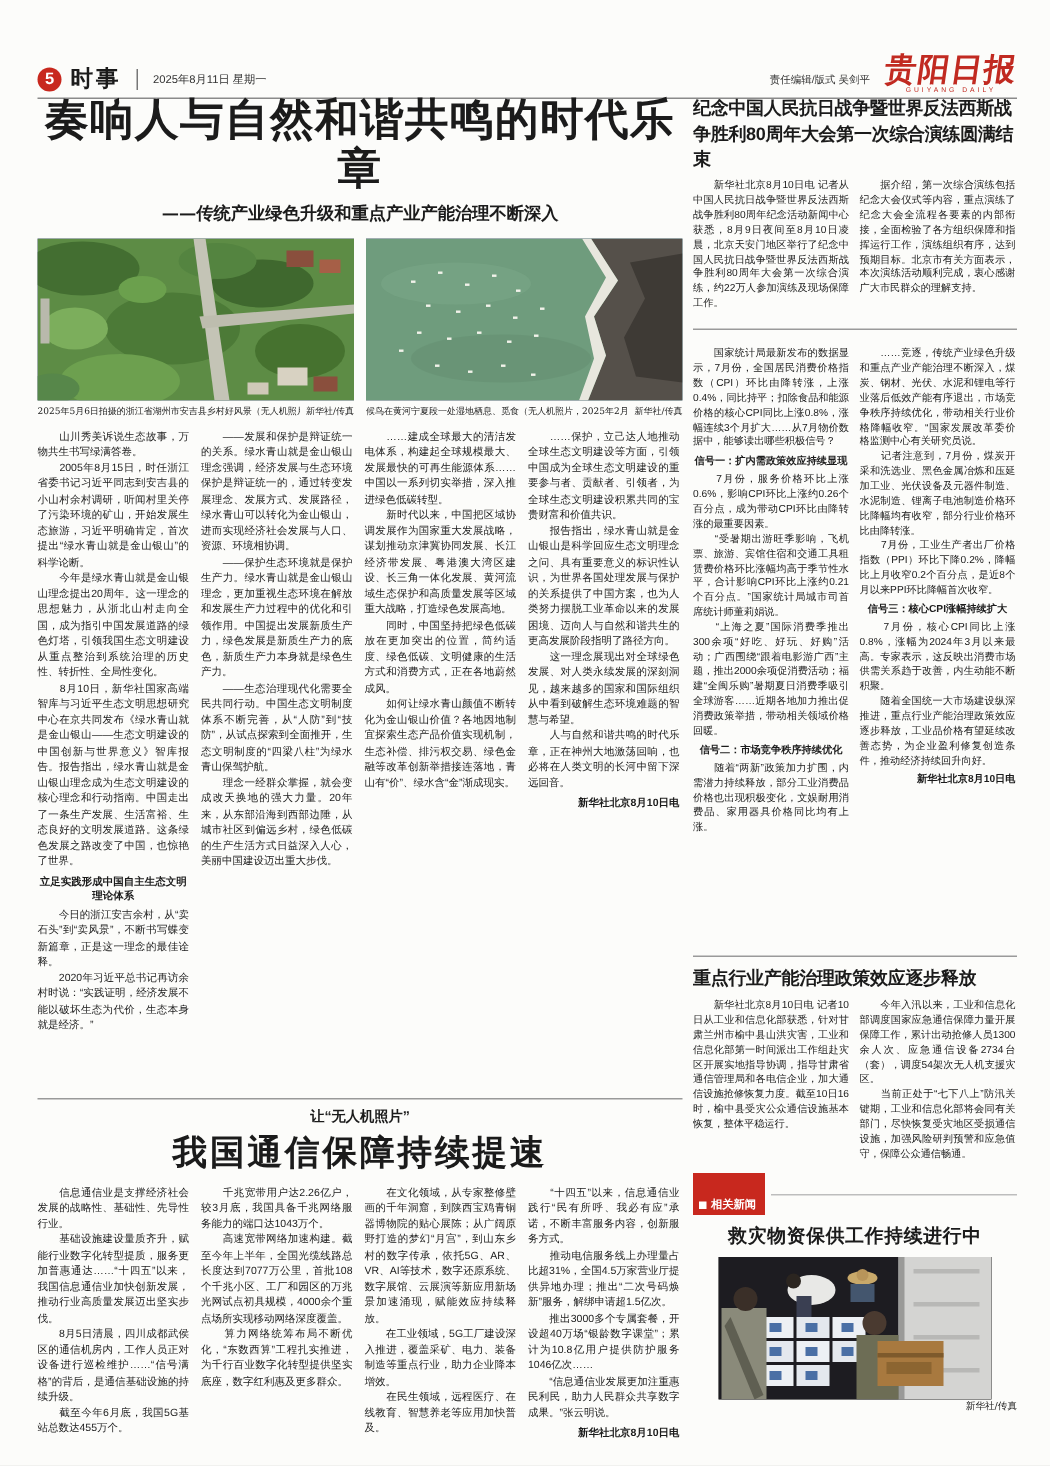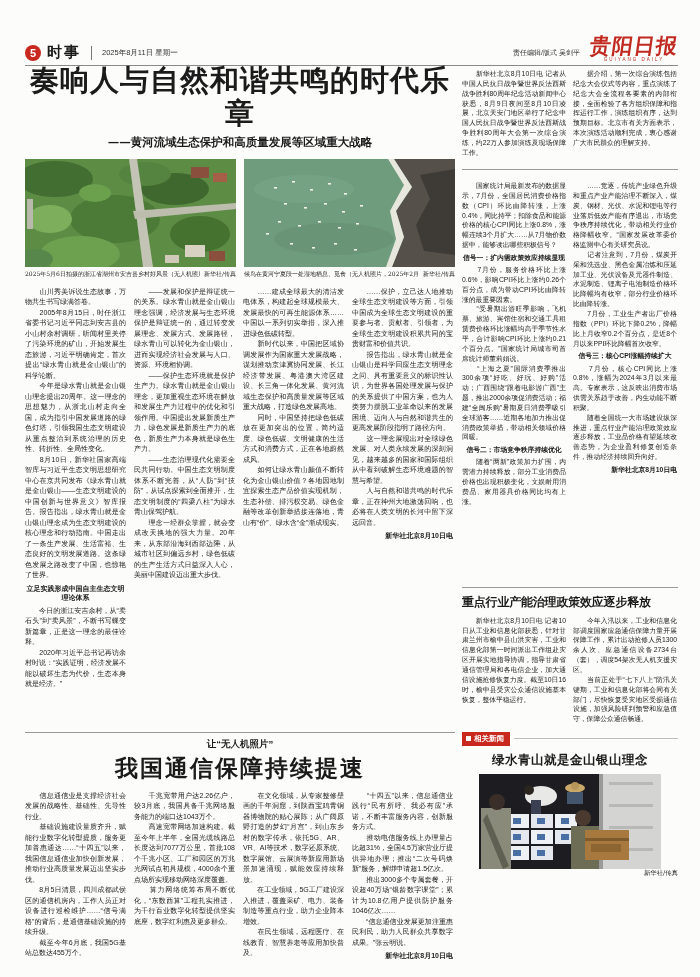--- a/index.html
+++ b/index.html
@@ -48,21 +48,21 @@
   
   .r-art{overflow:hidden;}
   .r-h2{font-size:12px;font-weight:900;line-height:1.4;letter-spacing:-0.2px;}
   .r-h2.big{font-size:15px;letter-spacing:0;}
   .r-h2.mid{font-size:12px;}
   .r-cols{display:flex;gap:7px;margin-top:5px;overflow:hidden;}
   .r-col{width:104px;font-size:6.8px;line-height:1.45;text-align:justify;overflow:hidden;}
   .r-hr{border:none;border-top:1px solid #9a9a9a;margin:6px 0;}
   
   .rel-bar{display:flex;align-items:center;gap:4px;margin:8px 0 2px 0;}
-  .rel-label{background:#c8281e;color:#fff;font-size:7.5px;font-weight:bold;padding:2px 6px 2px 4px;
+  .rel-label{background:#c8281e;color:#fff;font-size:7.5px;font-weight:bold;padding:16px 6px 2px 4px;
              display:flex;align-items:center;gap:3px;}
   .rel-sq{width:5px;height:5px;background:#fff;display:inline-block;}
   .rel-line{flex:1;height:1px;background:#bdbdbd;}
   .relief-h{font-size:12.5px;font-weight:900;text-align:center;margin-top:6px;letter-spacing:0.5px;}
   .relief-photo{width:182px;height:95px;margin:5px auto 0 auto;overflow:hidden;background:#222;}
   .relief-cap{font-size:6.4px;line-height:1.5;text-align:justify;margin-top:4px;
               font-family:"DejaVu Serif","Liberation Serif",serif;white-space:pre-line;}
   .relief-cred{text-align:right;font-size:6.4px;font-family:"DejaVu Serif","Liberation Serif",serif;}
 </style>
 </head>
@@ -81,21 +81,21 @@
       <span class="editor">责任编辑/版式 吴剑平</span>
       <div class="masthead">
         <div class="masthead-cn">贵阳日报</div>
         <div class="masthead-en">GUIYANG DAILY</div>
       </div>
     </div>
   </div>
 
   <div class="left-sec">
     <div class="main-h1">奏响人与自然和谐共鸣的时代乐章</div>
-    <div class="main-sub">——黄河流域生态保护和高质量发展等区域重大战略</div>
+    <div class="main-sub">——传统产业绿色升级和重点产业产能治理不断深入</div>
 
     <div class="photo-row">
       <div class="photo-box">
         <div class="photo-frame">
           <svg width="211" height="108" viewBox="0 0 211 108" xmlns="http://www.w3.org/2000/svg">
             <rect width="211" height="108" fill="#5d8c45"></rect>
             <ellipse cx="30" cy="20" rx="38" ry="18" fill="#436e31"></ellipse>
             <ellipse cx="90" cy="60" rx="45" ry="24" fill="#4c7a37"></ellipse>
             <ellipse cx="55" cy="95" rx="40" ry="18" fill="#6da04f"></ellipse>
             <ellipse cx="150" cy="30" rx="34" ry="16" fill="#3f682e"></ellipse>
@@ -219,20 +219,21 @@
 　　“信息通信业发展更加注重惠民利民，助力人民群众共享数字成果。”张云明说。</div>
           <div class="dateline">新华社北京8月10日电</div>
         </div>
       </div>
     </div>
   </div>
 
   <div class="right-sec">
 
     <div class="r-art">
+      <div class="r-h2">纪念中国人民抗日战争暨世界反法西斯战争胜利80周年大会第一次综合演练圆满结束</div>
       <div class="r-cols" style="height:94px;">
         <div class="r-col seg">　　新华社北京8月10日电 记者从中国人民抗日战争暨世界反法西斯战争胜利80周年纪念活动新闻中心获悉，8月9日夜间至8月10日凌晨，北京天安门地区举行了纪念中国人民抗日战争暨世界反法西斯战争胜利80周年大会第一次综合演练，约22万人参加演练及现场保障工作。</div>
         <div class="r-col seg">　　据介绍，第一次综合演练包括纪念大会仪式等内容，重点演练了纪念大会全流程各要素的内部衔接，全面检验了各方组织保障和指挥运行工作，演练组织有序，达到预期目标。北京市有关方面表示，本次演练活动顺利完成，衷心感谢广大市民群众的理解支持。</div>
       </div>
     </div>
 
     <hr class="r-hr">
 
     <div class="r-art">
       <div class="r-cols" style="height:400px;">
@@ -270,21 +271,21 @@
 
     <div class="rel-bar">
       <span class="rel-label">
         <span class="rel-sq"></span>
         <span>相关新闻</span>
       </span>
       <span class="rel-line"></span>
     </div>
 
     <div>
-      <div class="relief-h">绿水青山就是金山银山理念</div>
+      <div class="relief-h">救灾物资保供工作持续进行中</div>
       <div class="relief-photo">
         <svg width="182" height="95" viewBox="0 0 182 95" xmlns="http://www.w3.org/2000/svg">
           <rect width="182" height="95" fill="#2a292e"></rect>
           <rect x="0" y="0" width="120" height="95" fill="#1d1c21"></rect>
           <rect x="120" y="0" width="62" height="95" fill="#d4d4d2"></rect>
           <rect x="120" y="0" width="4" height="95" fill="#9a9a98"></rect>
           <rect x="130" y="8" width="44" height="3" fill="#b8b8b6"></rect>
           <rect x="130" y="30" width="44" height="3" fill="#b8b8b6"></rect>
           <rect x="130" y="52" width="44" height="3" fill="#b8b8b6"></rect>
           <rect x="130" y="74" width="44" height="3" fill="#b8b8b6"></rect>

